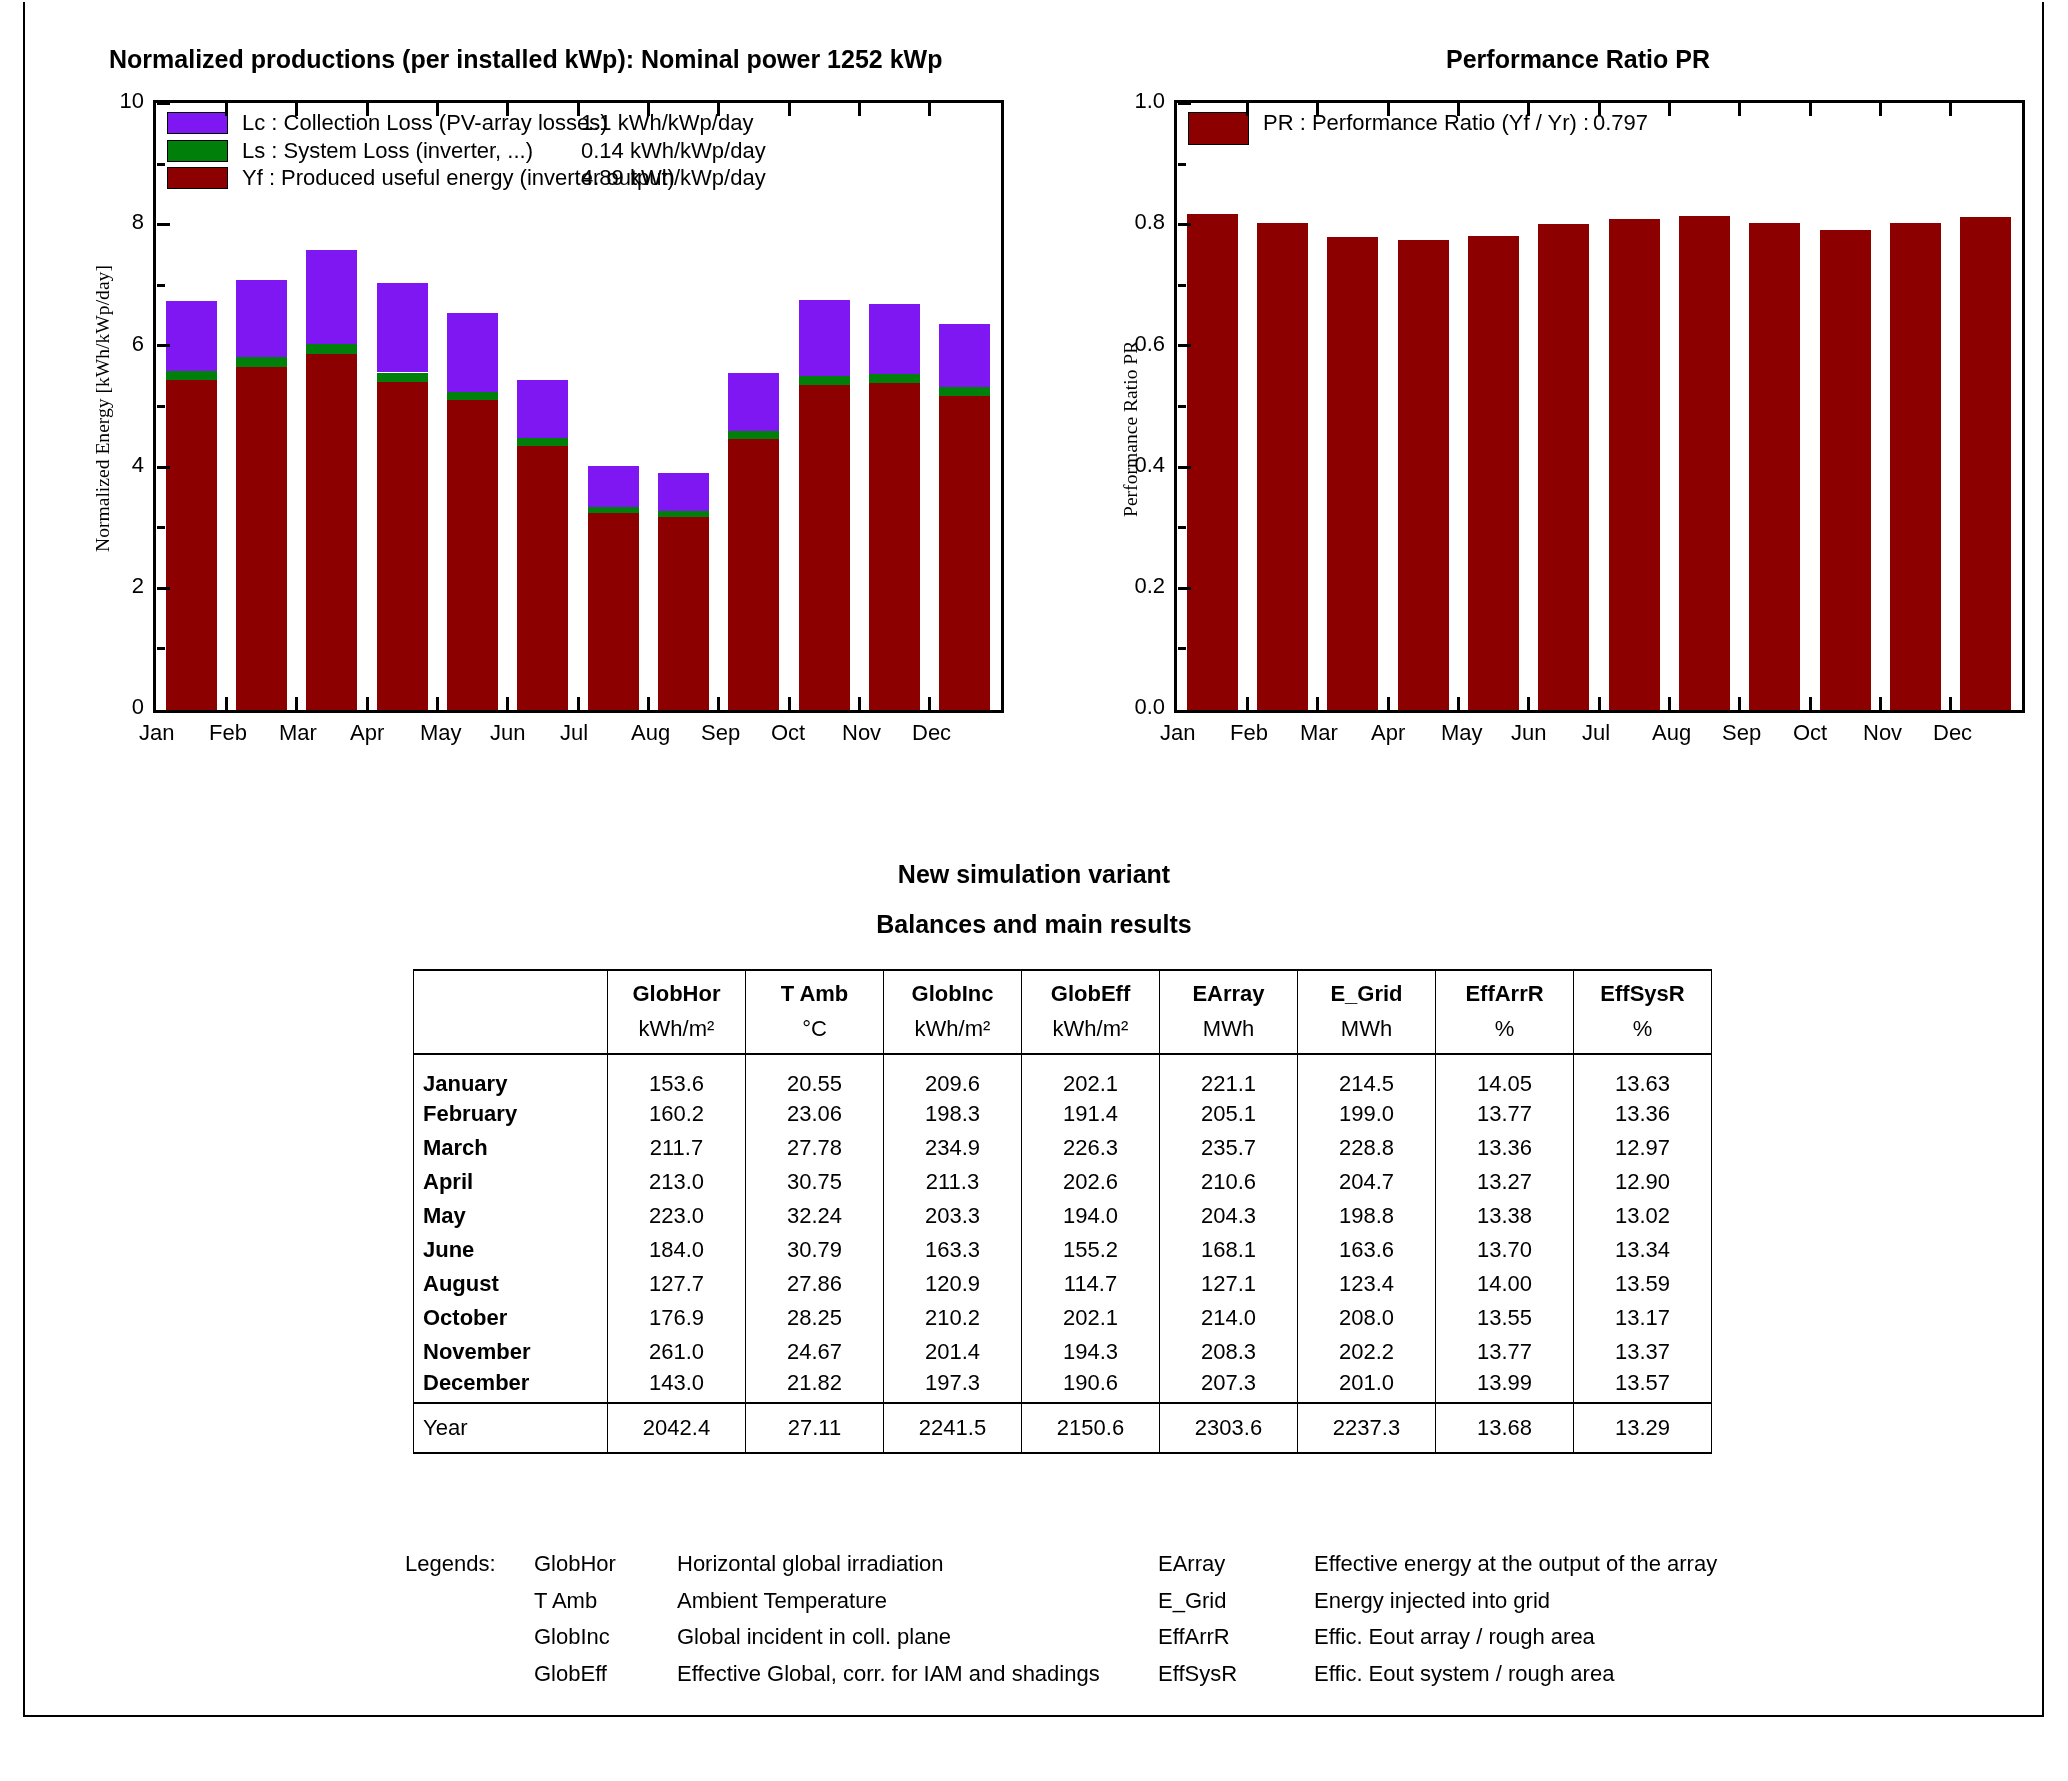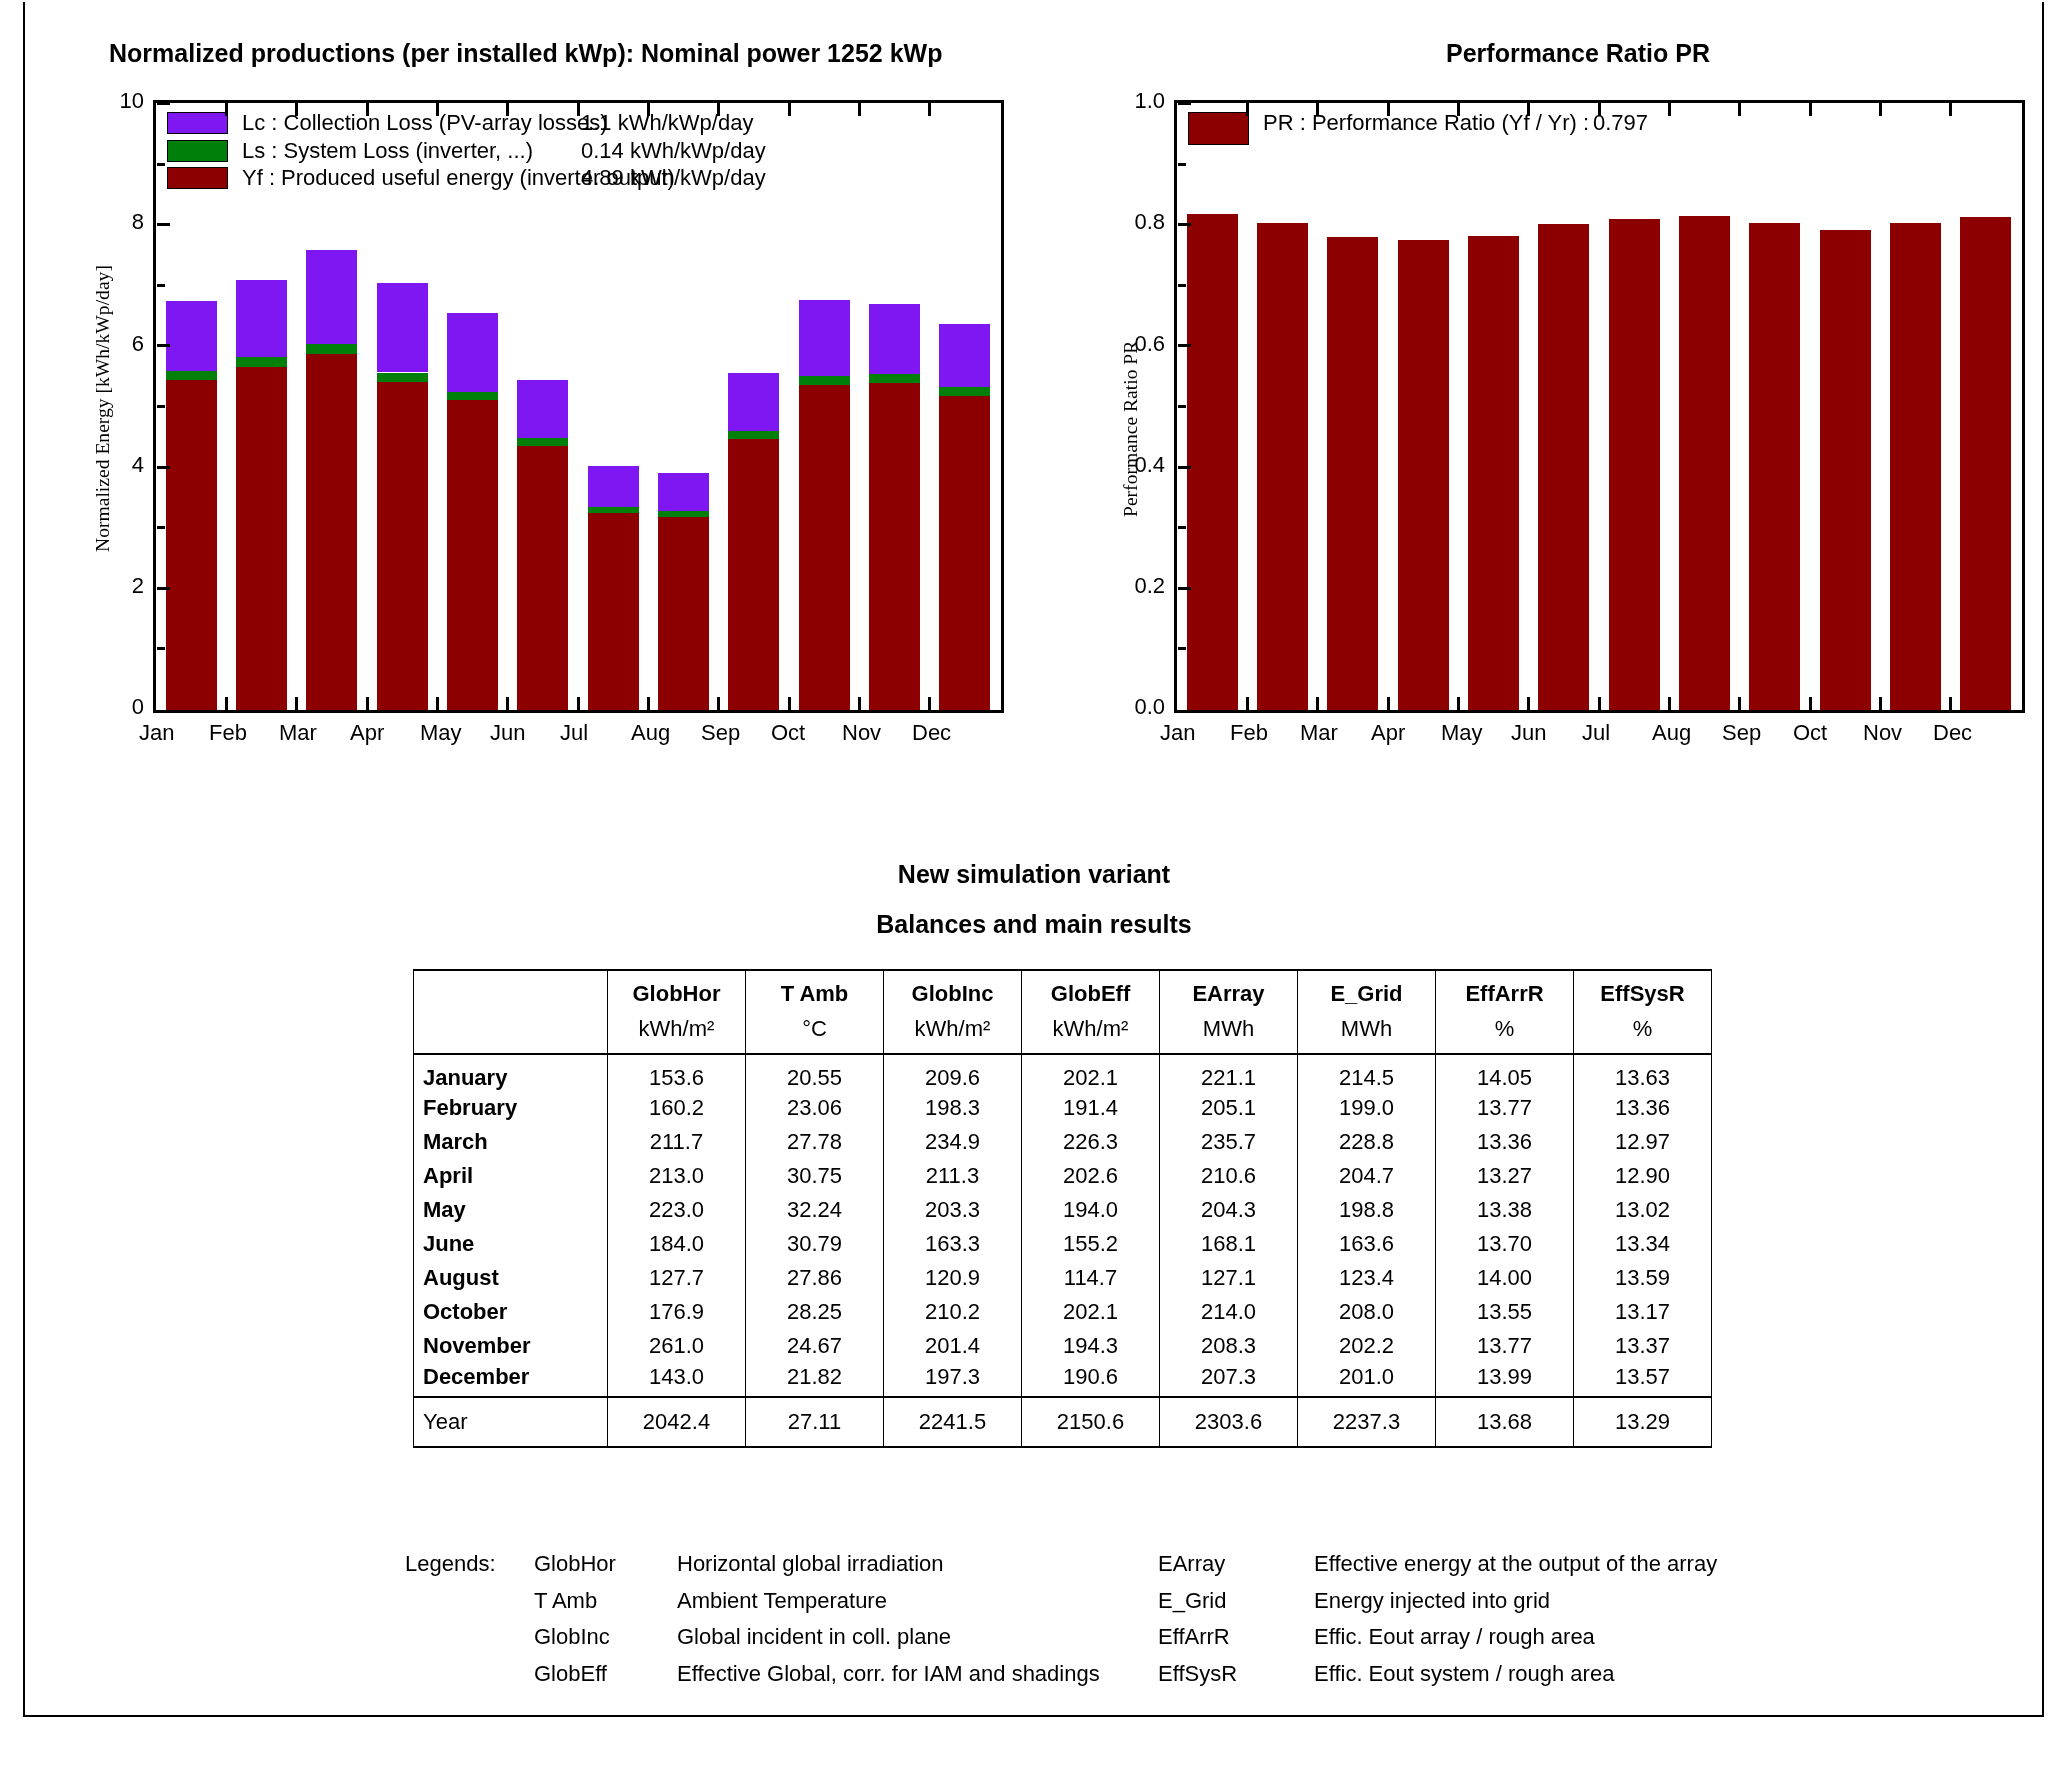--- a/index.html
+++ b/index.html
@@ -26,20 +26,21 @@
     pointer-events: none;
   }
 
   
   .chart-title {
     position: absolute;
     font-size: 25px;
     font-weight: bold;
     color: #000;
     white-space: nowrap;
+    margin-top: 6px;
   }
   #title-left  { left: 109px; top: 39px; }
   #title-right { left: 1446px; top: 39px; }
 
   
   .plot-frame {
     position: absolute;
     border: 3.6px solid #000;
     background: #fff;
   }
@@ -160,21 +161,21 @@
   }
   #results-table .hdr-unit {
     height: 43px;
     vertical-align: top;
     padding-top: 5.3px;
     text-align: center;
   }
   #results-table thead tr.units-row td { border-bottom: 2.7px solid #000; }
   #results-table thead tr.names-row td { border-top: 2.7px solid #000; }
   #results-table .data-col { width: 138px; }
-  #results-table tbody tr:first-child td { padding-top: 10px; margin-top: 40px; }
+  #results-table tbody tr:first-child td { padding-top: 16px; margin-top: 40px; }
   #results-table tr.year-row td {
     border-top: 2.7px solid #000;
     height: 50px;
   }
   #results-table tr.year-row td.month-cell { font-weight: normal; }
   #results-table tbody tr:last-child td { border-bottom: 2.7px solid #000; }
   #results-table tr.last-month td { padding-bottom: 5.3px; }
 
   
   #legends-block {

